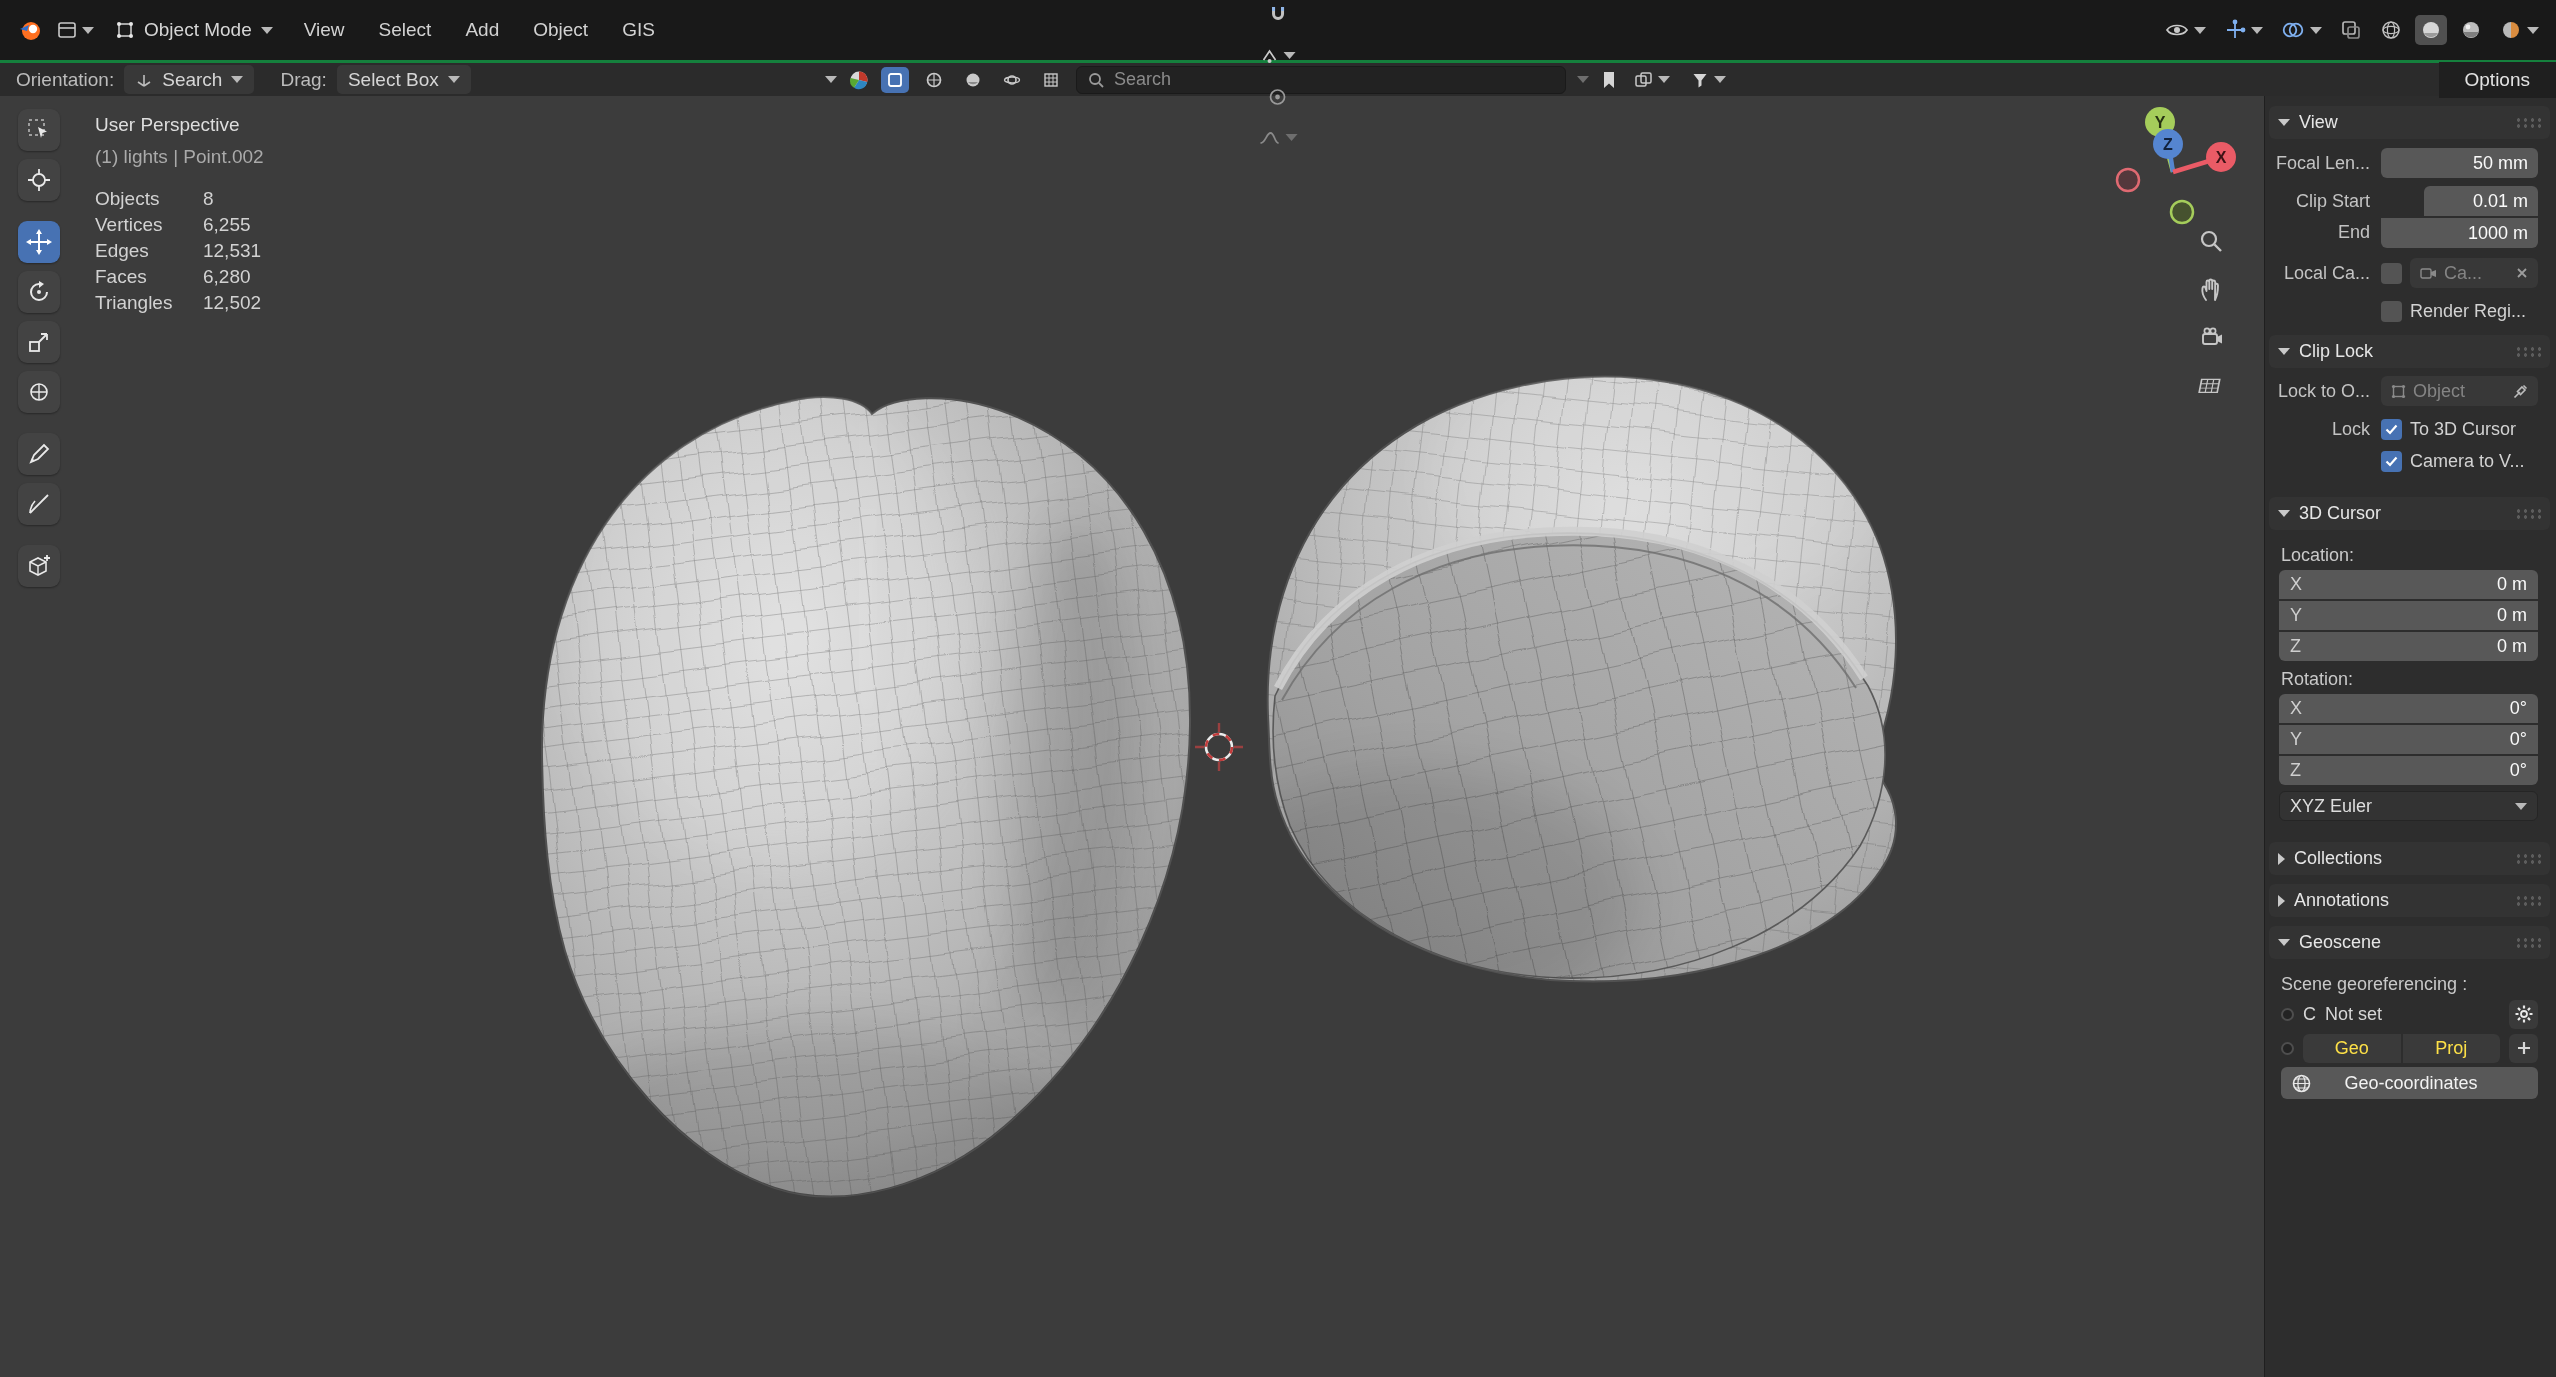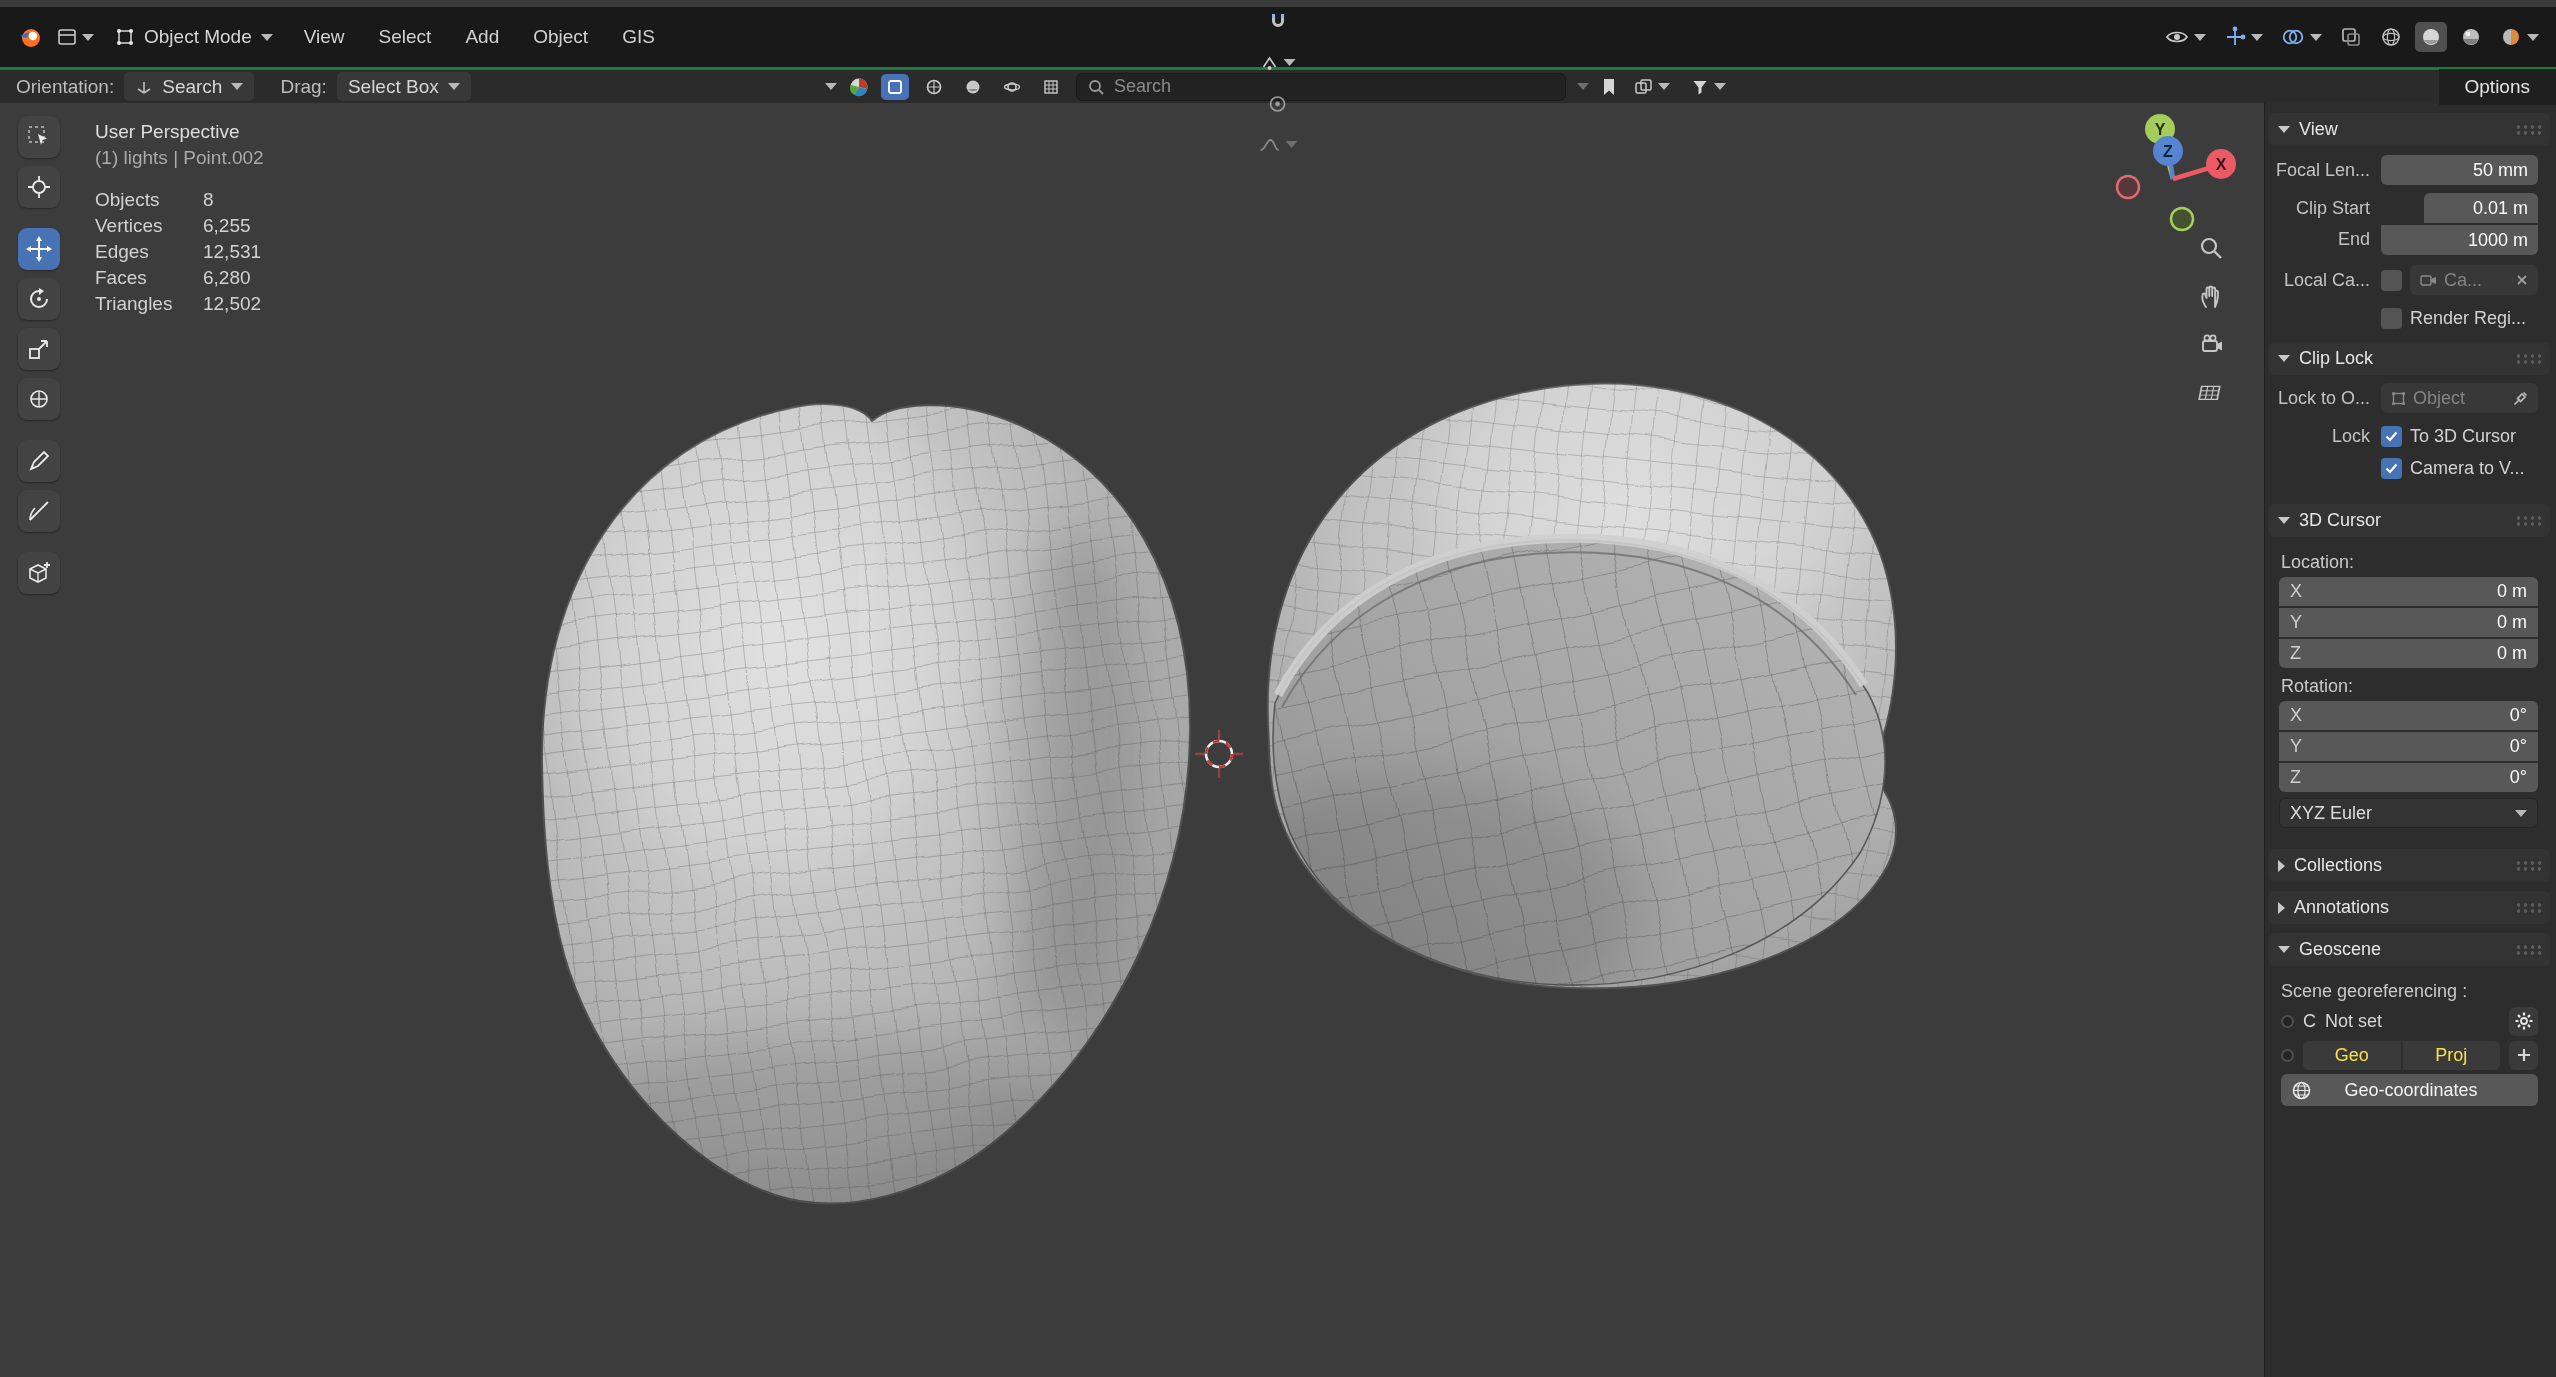--- a/index.html
+++ b/index.html
@@ -5,21 +5,21 @@
   * { margin:0; padding:0; box-sizing:border-box; }
   html,body { background:#222; }
   #app {
     position:relative; width:2556px; height:1377px; overflow:hidden;
     background:#3c3c3c; font-family:"Liberation Sans", sans-serif;
     color:#d6d6d6; font-size:19px; user-select:none;
   }
   
   .topbar {
     position:relative; z-index:6; height:60px; background:#191919;
-    display:flex; align-items:center; padding:16px 12px;margin-top:7px;
+    display:flex; align-items:center; padding:16px 12px;
   }
   .tb-left { display:flex; align-items:center; gap:4px; }
   .menu-item { padding:0 15px; height:46px; display:flex; align-items:center; color:#d2d2d2; cursor:default; border-radius:5px; }
   .dd { display:flex; align-items:center; gap:9px; padding:0 12px; height:34px; border-radius:5px; }
   .caret { width:0;height:0;border-left:6px solid transparent;border-right:6px solid transparent;border-top:7px solid #b9b9b9; display:inline-block; }
   .caret.dim { border-top-color:#6e6e6e; }
   .topbar-center { position:absolute; left:50%; transform:translateX(-50%); display:flex; align-items:center; gap:14px;flex-direction:column; }
   .topbar-right { margin-left:auto; display:flex; align-items:center; gap:8px; }
   .icon-btn { display:flex; align-items:center; gap:5px; padding:4px 5px; border-radius:5px; }
   .icon-btn.active-box { background:#505050; }
@@ -48,21 +48,21 @@
   .toolgroup { display:flex; flex-direction:column; gap:8px; }
   .toolbtn {
     width:42px; height:42px; background:#434343; border-radius:9px;
     display:flex; align-items:center; justify-content:center;
     box-shadow:0 1px 2px rgba(0,0,0,.35);
   }
   .toolbtn.active { background:#4772b3; }
   
   .vp-overlay { position:absolute; left:95px; top:16px; z-index:2; line-height:26px; }
   .vp-view { color:#dedede; }
-  .vp-ctx { color:#aaaaaa; }
+  .vp-ctx { color:#aaaaaa;margin-top:6px; }
   .vp-stats { margin-top:16px; display:grid; grid-template-columns:auto auto; column-gap:28px; row-gap:0; color:#d2d2d2; }
   
   .gizmo { position:absolute; top:-2px; right:16px; z-index:3; }
   .navicons { position:absolute; top:128px; right:36px; display:flex; flex-direction:column; gap:14px; z-index:3; }
   .navicon { width:34px; height:34px; display:flex; align-items:center; justify-content:center; border-radius:17px; }
   
   .sidebar { width:292px; background:#2d2d2d; border-left:1px solid #1f1f1f; padding:4px 6px 0 4px; font-size:18px; overflow:hidden; }
   .phead { display:flex; align-items:center; gap:9px; height:33px; background:#333333; border-radius:6px; padding:0 9px; margin-top:9px; color:#e6e6e6; }
   .phead .grip { margin-left:auto; width:26px; height:12px;
      background-image:radial-gradient(circle,#636363 1.6px,transparent 1.9px);

